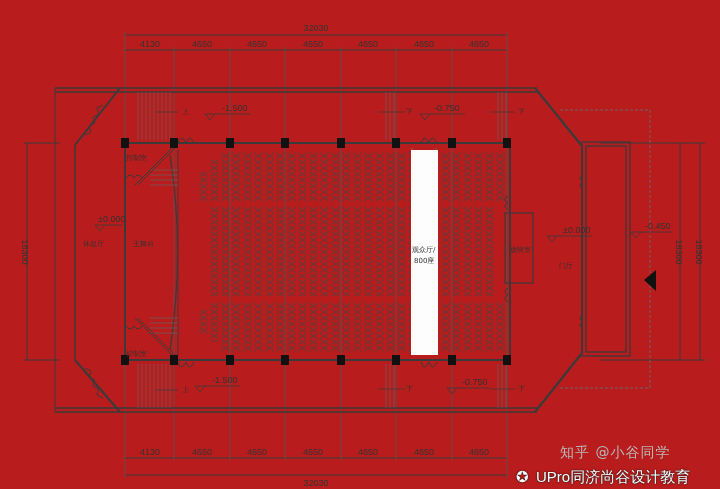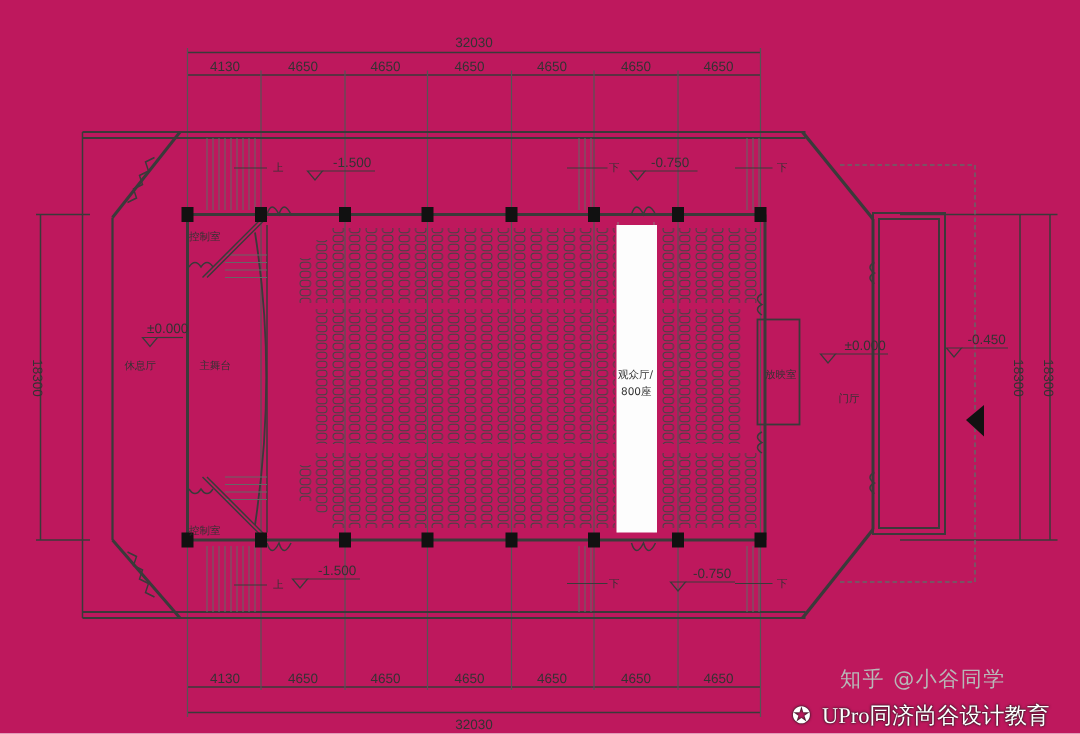--- a/index.html
+++ b/index.html
@@ -1,22 +1,22 @@
 <!DOCTYPE html>
 <html><head>
 <meta charset="utf-8">
 <style>
   html,body{margin:0;padding:0;background:#ffffff;}
-  #canvas{position:relative;width:720px;height:489px;overflow:hidden;background:#be185d;}
+  #canvas{position:relative;width:720px;height:489px;overflow:hidden;background:#b91c1c;}
   svg{position:absolute;left:0;top:0;}
   .dim{font-family:"Liberation Sans",sans-serif;font-size:9px;fill:#333;}
   .lbl{font-family:"DejaVu Sans",sans-serif;font-size:7px;fill:#333;}
   .lvl{font-family:"Liberation Sans",sans-serif;font-size:9px;fill:#333;}
   .wm1{position:absolute;left:560px;top:444px;font-family:"DejaVu Sans",sans-serif;font-size:14px;color:#b8b8b8;letter-spacing:1px;}
-  .wm2{position:absolute;left:516px;top:468px;font-family:Liberation Serif, serif;font-size:15px;color:#fff;text-shadow:0 0 2px #222,0 0 1px #000;margin-left:12px;}
+  .wm2{position:absolute;left:516px;top:468px;font-family:Liberation Sans, sans-serif;font-size:15px;color:#fff;text-shadow:0 0 2px #222,0 0 1px #000;}
   .wm2 .ico{display:inline-block;width:16px;height:14px;margin-right:4px;}
 </style>
 </head>
 <body>
 
 <div id="canvas">
 <svg width="720" height="489" viewBox="0 0 720 489">
   <g stroke="#3a3a3a" fill="none" stroke-width="1">
 
     <line x1="125" y1="35" x2="507" y2="35"></line>

